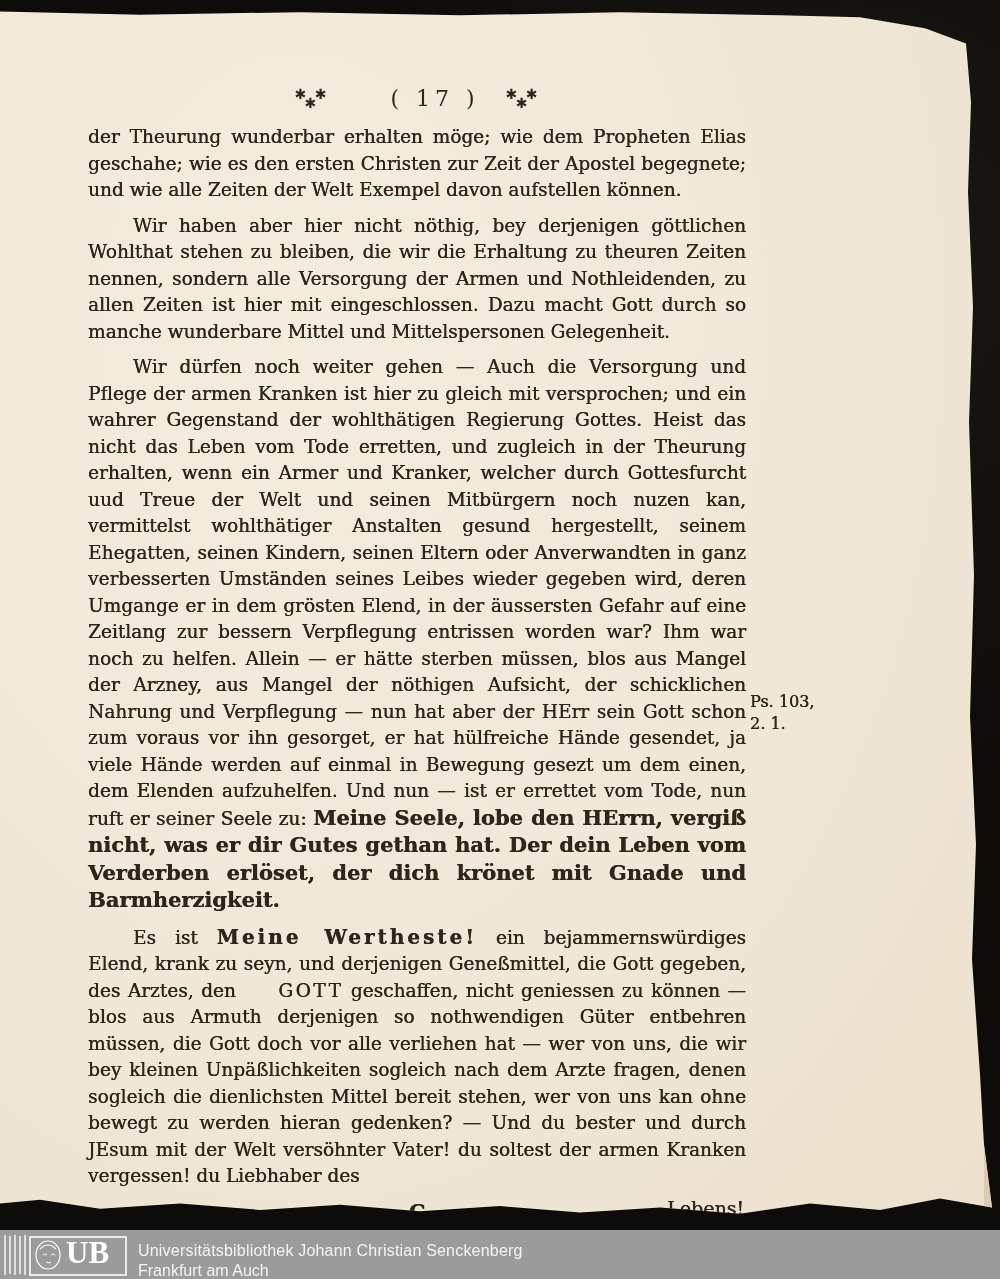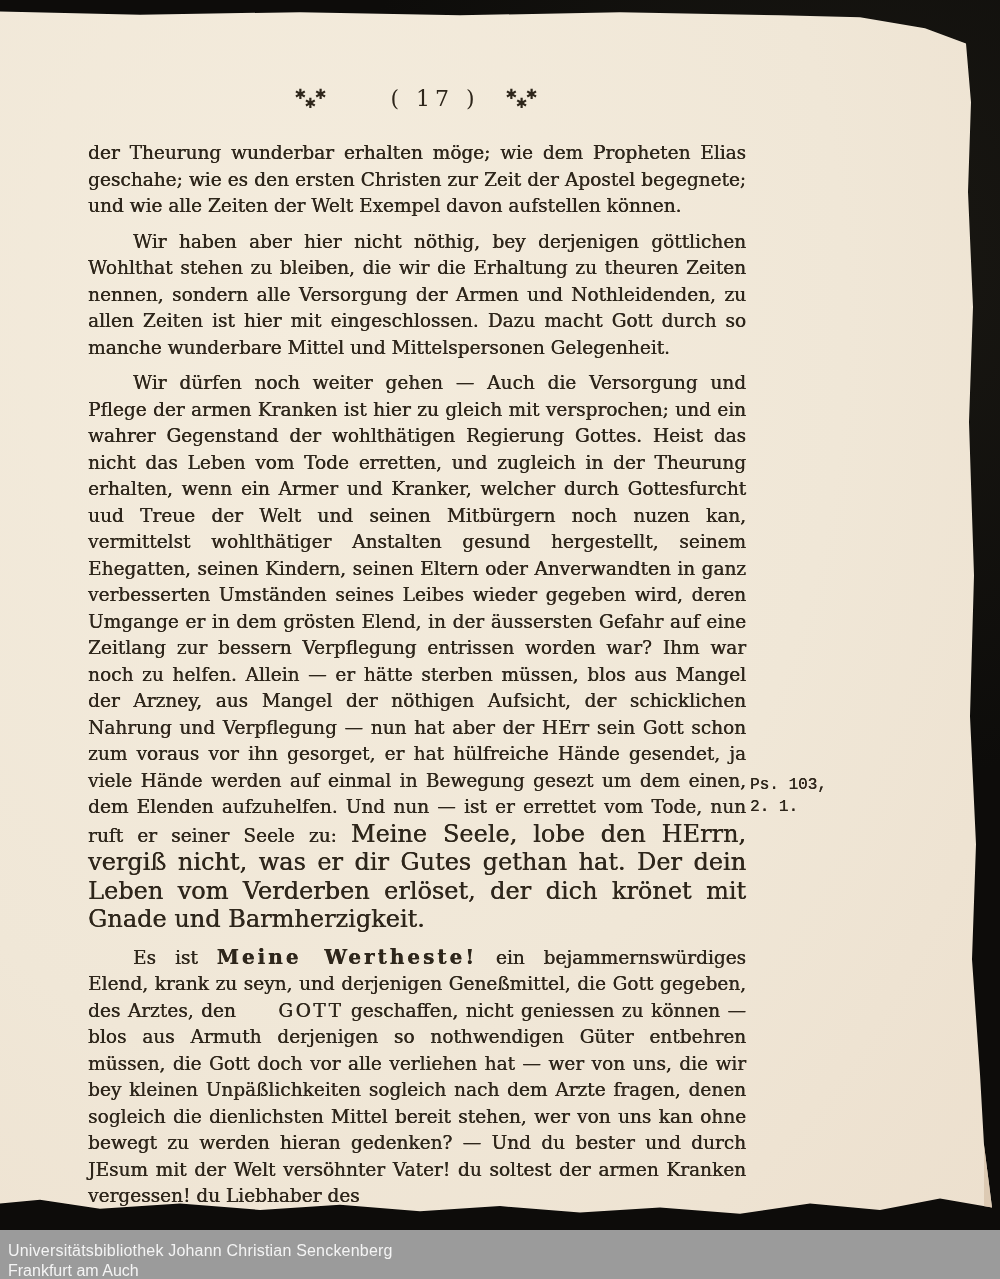--- a/index.html
+++ b/index.html
@@ -33,37 +33,36 @@
   
   .page-header{
     position:absolute;top:86px;left:88px;width:658px;
     display:flex;justify-content:center;align-items:center;gap:26px;
   }
   .asterism{display:inline-flex;flex-direction:column;align-items:center;
     font-size:14px;line-height:.62;letter-spacing:2px;color:#2e261b;}
   .page-number{font-size:22px;letter-spacing:5px;color:#2e261b;margin-left:36px;}
   
   .text-block{
-    position:absolute;top:140px;left:88px;width:658px;
+    position:absolute;top:124px;left:88px;width:658px;
     font-size:18.5px;line-height:26.5px;text-align:justify;
     color:#2e261b;text-shadow:0.35px 0 0 currentColor;
     hyphens:auto;-webkit-hyphens:auto;
   }
   .text-block p{margin:0 0 9px 0;text-indent:45px;}
   .text-block p.noindent{text-indent:0;}
   .b{font-weight:normal;}
-  .quote{font-weight:normal;font-size:24px;}
+  .quote{font-weight:bold;font-size:21px;}
   .spaced{font-weight:bold;font-size:20px;letter-spacing:3px;}
   .caps{letter-spacing:2.5px;margin-left:35px;}
   
   .margin-note{
-    position:absolute;left:750px;top:774px;width:80px;
+    position:absolute;left:750px;top:691px;width:80px;
     font-size:16px;line-height:22px;color:#2e261b;
     text-shadow:0.3px 0 0 currentColor;
-    font-family:Liberation Mono, monospace;
   }
   .margin-note span{display:block;}
   
   .sig-row{position:relative;height:28px;margin-top:2px;}
   .sig{position:absolute;left:0;right:0;text-align:center;
     font-size:21px;font-weight:bold;}
   .catchword{position:absolute;right:2px;top:-4px;font-size:19px;}
   
   .footer-bar{
     position:absolute;left:0;bottom:0;width:1000px;height:49px;
@@ -117,17 +116,35 @@
 
   <div class="margin-note">
     <span>Ps. 103,</span>
     <span>2. 1.</span>
   </div>
 
   <div class="page-curl"></div>
 </div>
 
 <div class="footer-bar">
+  <div class="ub-logo">
+    <svg width="128" height="44" viewBox="0 0 128 44">
+
+      <line x1="3" y1="2" x2="3" y2="42" stroke="#ffffff" stroke-width="1.4"></line>
+      <line x1="8" y1="3" x2="8" y2="41" stroke="#ffffff" stroke-width="1.4"></line>
+      <line x1="13" y1="2" x2="13" y2="42" stroke="#ffffff" stroke-width="1.4"></line>
+      <line x1="18" y1="3" x2="18" y2="41" stroke="#ffffff" stroke-width="1.4"></line>
+      <line x1="23" y1="2" x2="23" y2="42" stroke="#ffffff" stroke-width="1.4"></line>
+
+      <rect x="28" y="4" width="96" height="38" fill="none" stroke="#ffffff" stroke-width="1.6"></rect>
+
+      <ellipse cx="46" cy="22" rx="12" ry="14" fill="none" stroke="#ffffff" stroke-width="1.2"></ellipse>
+      <path d="M38 16 Q46 8 54 16" fill="none" stroke="#ffffff" stroke-width="1.1"></path>
+      <path d="M41 22 q2 -2 4 0 M49 22 q2 -2 4 0" fill="none" stroke="#ffffff" stroke-width="1"></path>
+      <path d="M44 29 q2 2 5 0" fill="none" stroke="#ffffff" stroke-width="1"></path>
+    </svg>
+    <span class="ub-letters">UB</span>
+  </div>
   <div class="footer-text">
     <div class="line1">Universitätsbibliothek Johann Christian Senckenberg</div>
     <div class="line2">Frankfurt am Auch</div>
   </div>
 </div>
 
 </body></html>

